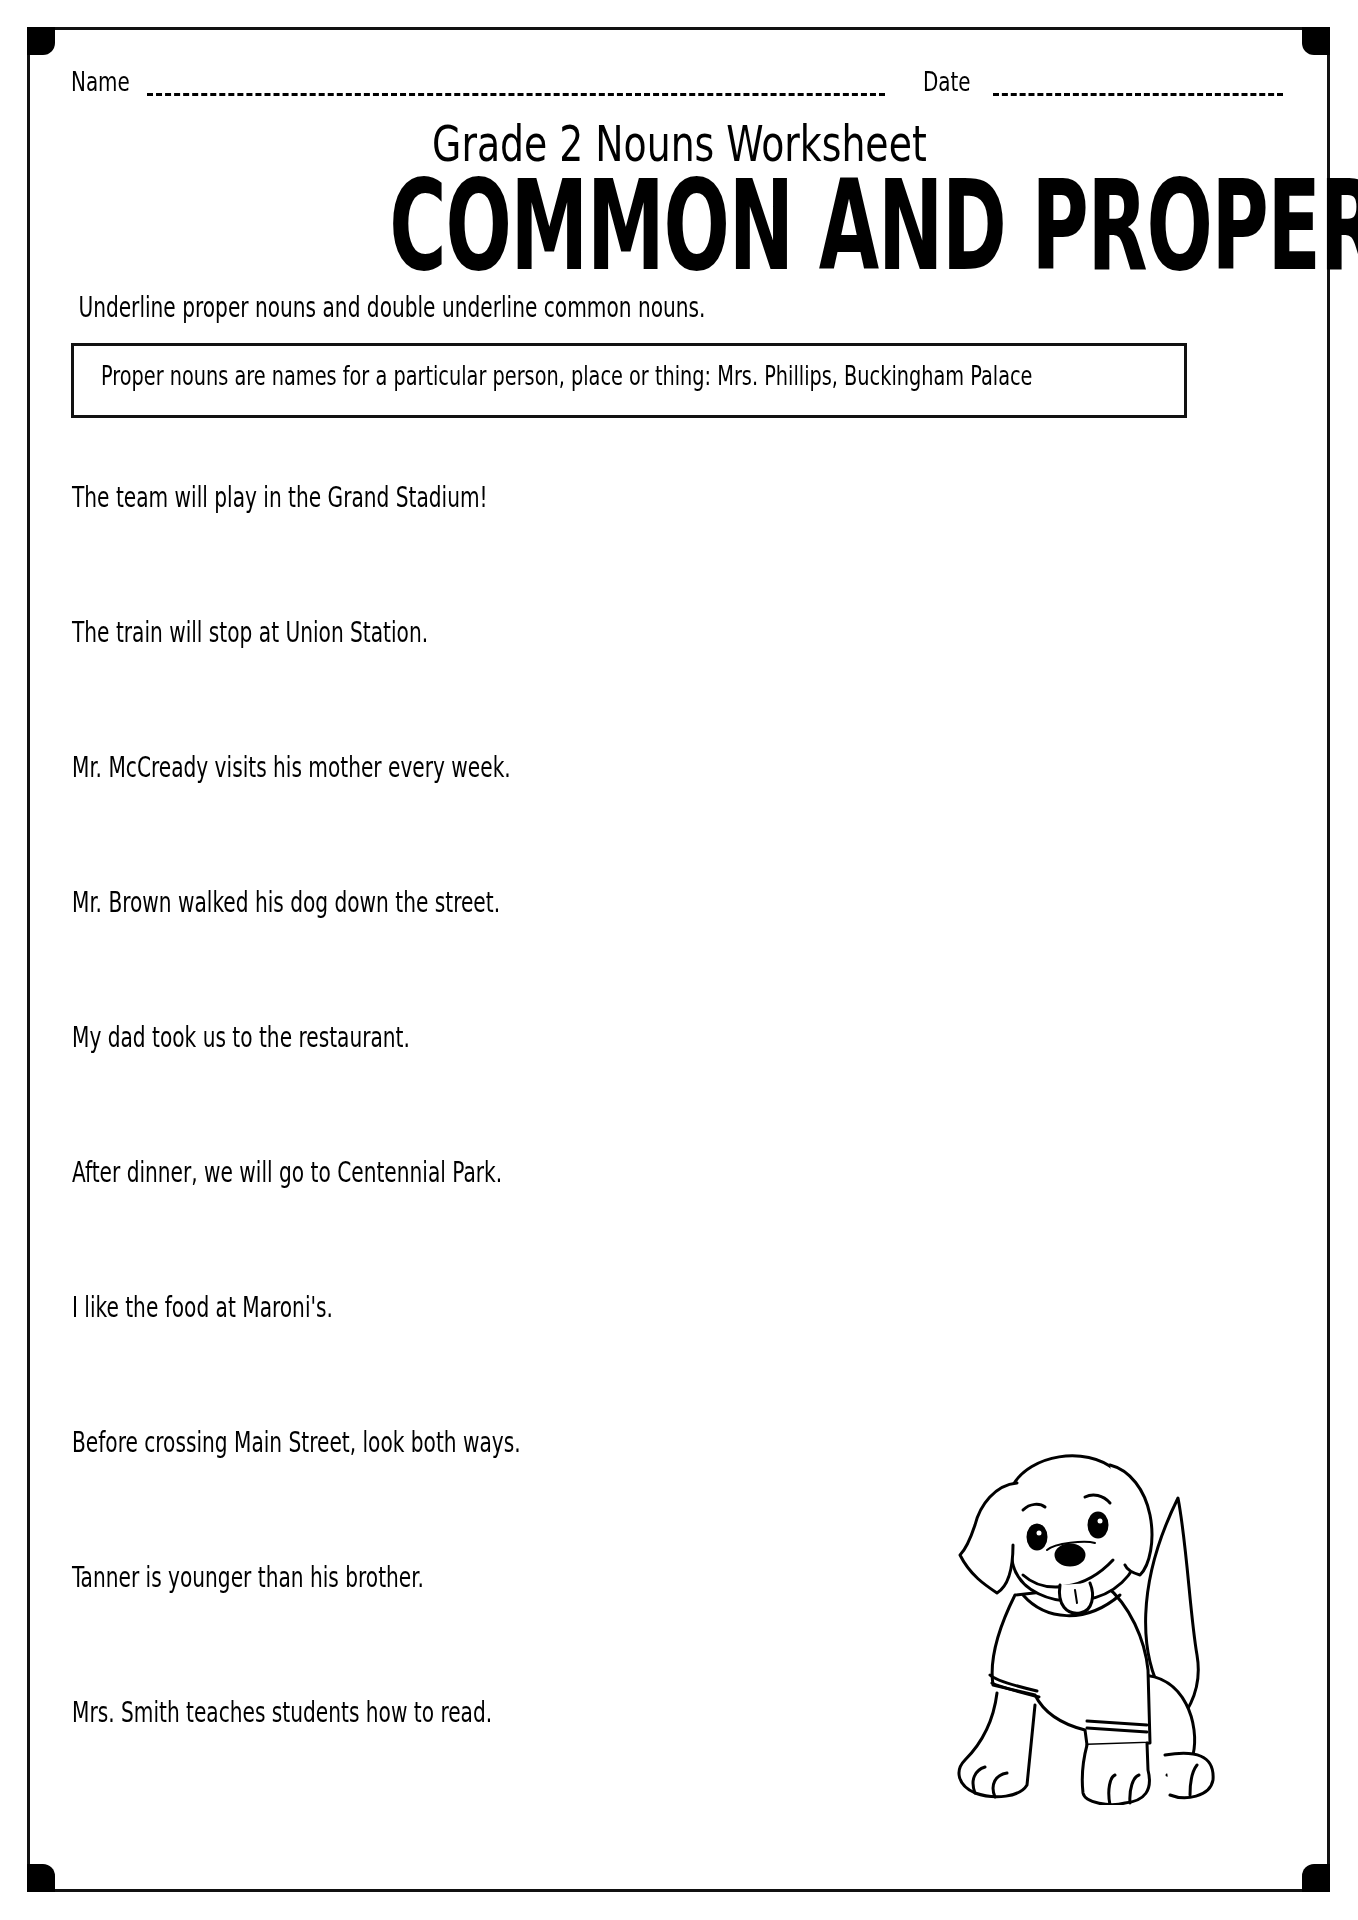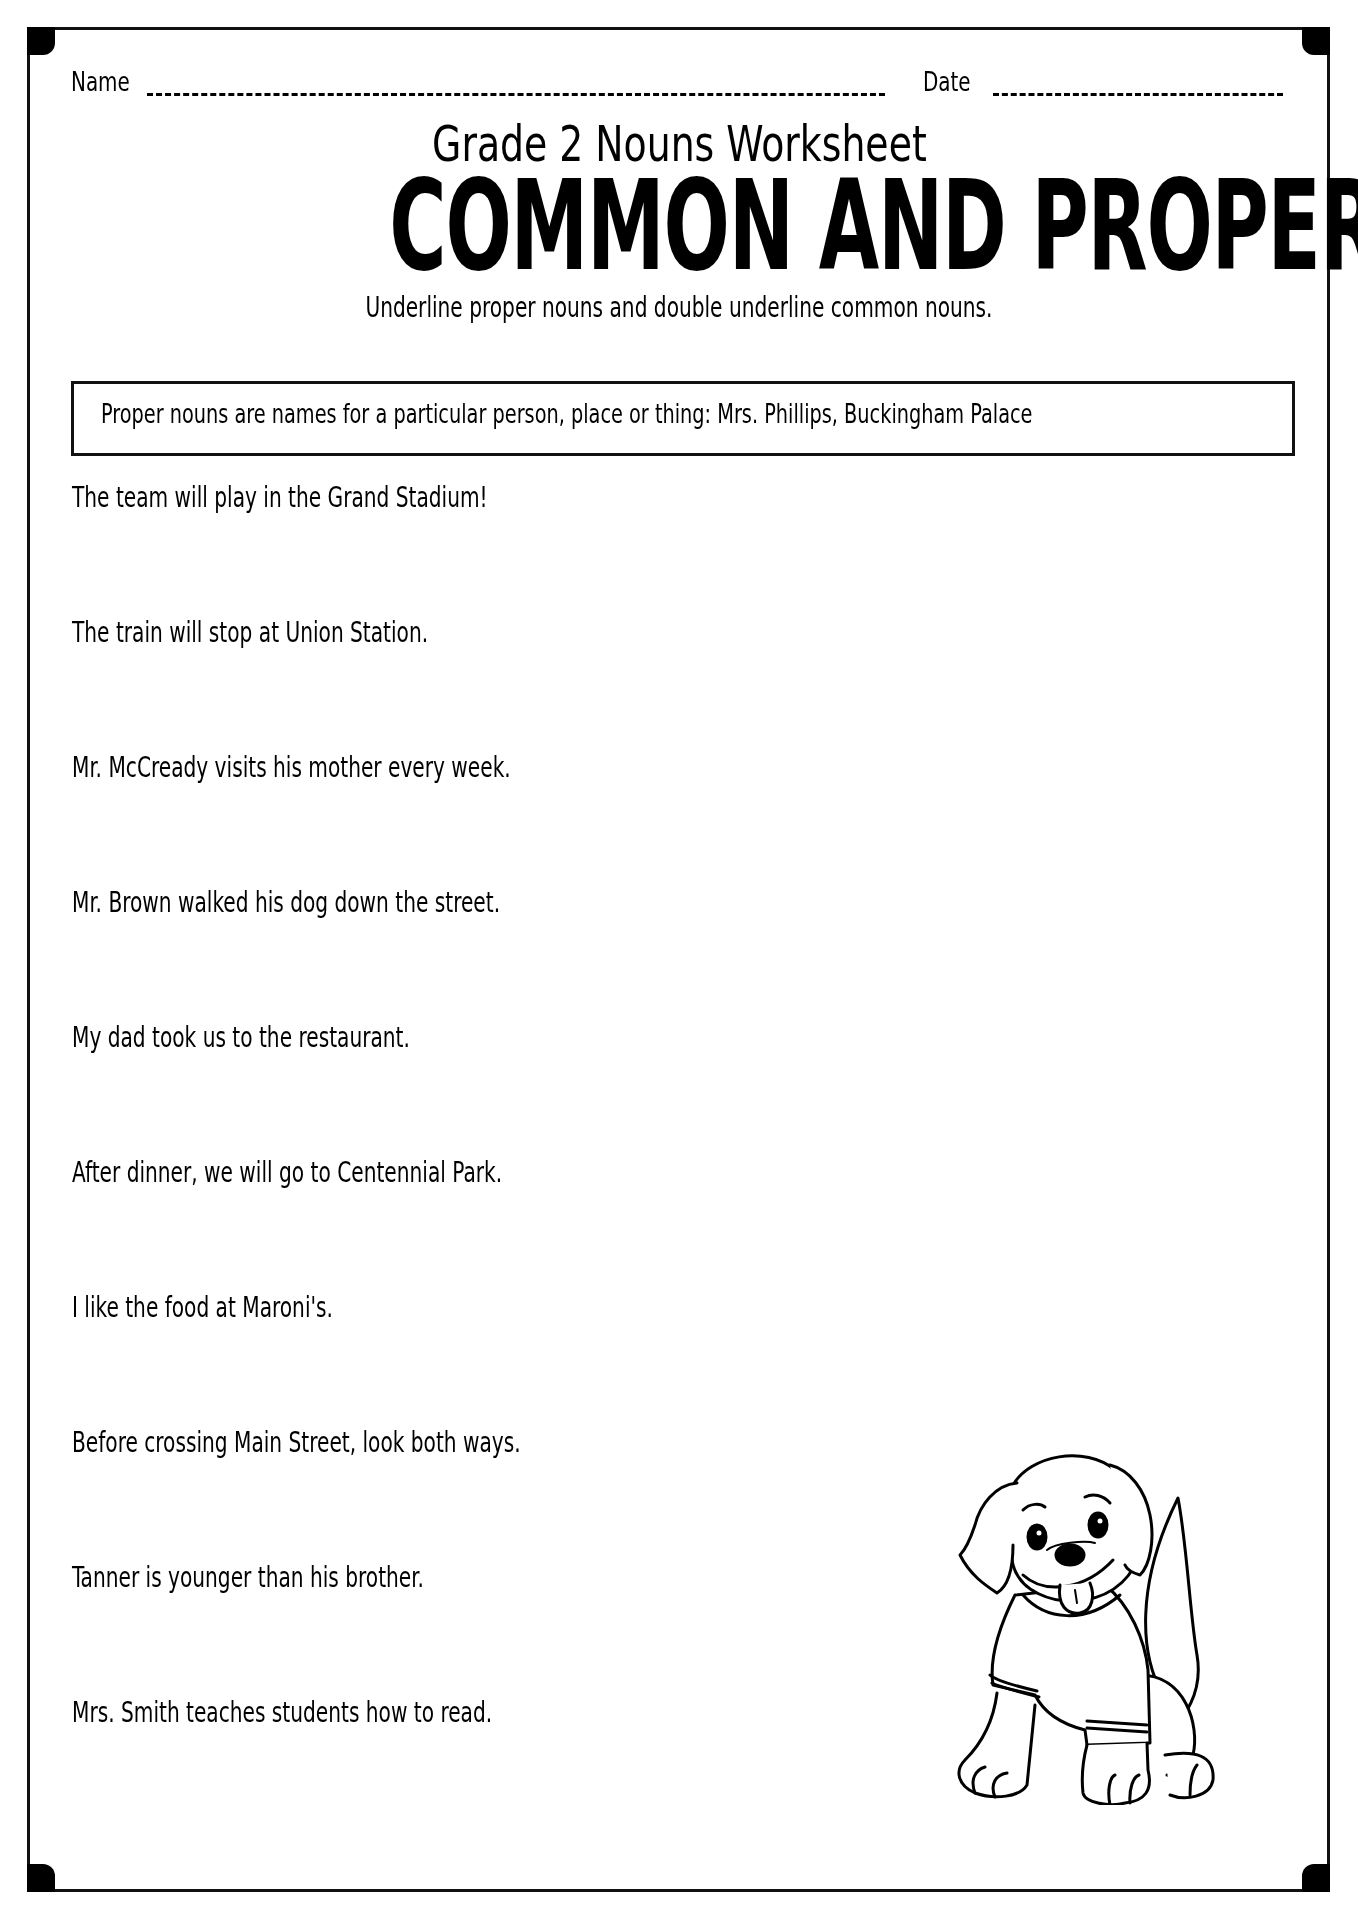--- a/index.html
+++ b/index.html
@@ -19,25 +19,25 @@
   .name-label { left: 71px; top: 64px; font-size: 27px; line-height: 36px; transform: scaleX(0.82); transform-origin: left; }
   .blank { position: absolute; height: 0; border-bottom: 3px dashed #000; }
   .name-blank { left: 147px; top: 93px; width: 738px; }
   .date-label { left: 923px; top: 64px; font-size: 27px; line-height: 36px; transform: scaleX(0.82); transform-origin: left; }
   .date-blank { left: 993px; top: 93px; width: 290px; }
 
   .subtitle { left: 0; width: 1358px; top: 114px; text-align: center; font-size: 50px; line-height: 60px; }
   .subtitle span { display: inline-block; transform: scaleX(0.84); }
   .main-title { left: 0; width: 1358px; top: 164px; text-align: center; font-size: 124px; line-height: 124px; font-weight: bold; letter-spacing: -2px; }
   .main-title span { display: inline-block; transform: scale(0.63, 1.0); transform-origin: center; }
-  .instructions { left: 0; width: 1358px; top: 290px; text-align: center; font-size: 28px; line-height: 36px; }
+  .instructions { left: 0; width: 1358px; top: 290px; font-size: 28px; line-height: 36px; }
   .instructions span { display: inline-block; transform: scaleX(0.80); }
 
-  .def-box { position: absolute; left: 71px; top: 343px; width: 1224px; height: 75px; box-sizing: border-box;
-             border: 3px solid #111; margin-top: 38px; }
+  .def-box { position: absolute; left: 71px; top: 343px; width: 1116px; height: 75px; box-sizing: border-box;
+             border: 3px solid #111; }
   .def-text { position: absolute; left: 27px; top: 12px; font-size: 27px; line-height: 36px; white-space: nowrap;
               transform: scaleX(0.795); transform-origin: left; }
 
   .sentence { position: absolute; left: 72px; font-size: 28px; line-height: 36px; white-space: nowrap;
               transform: scaleX(0.80); transform-origin: left; }
 
   .dog { position: absolute; left: 935px; top: 1425px; width: 290px; height: 380px; }
 </style>
 </head>
 <body>

